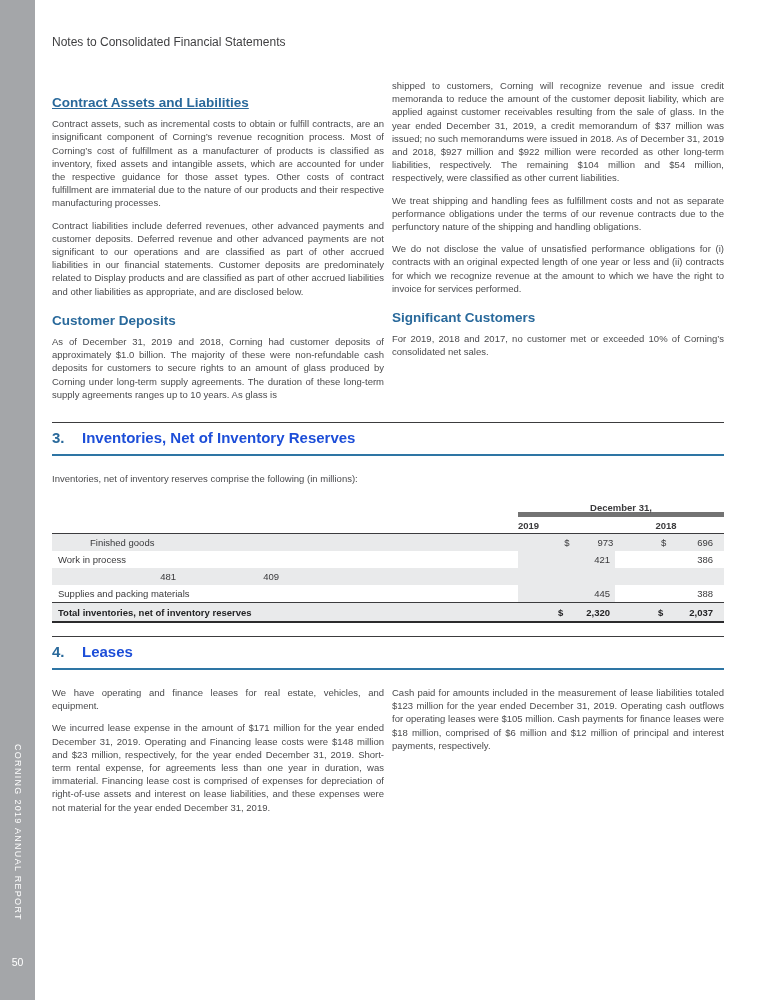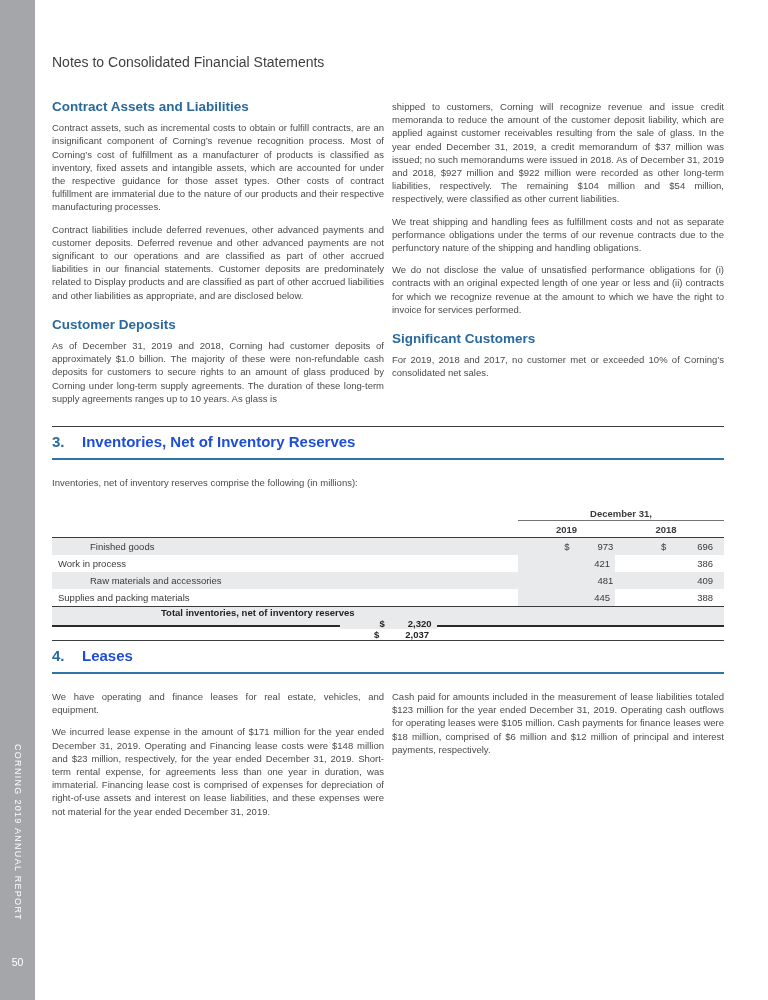--- a/index.html
+++ b/index.html
@@ -30,40 +30,40 @@
     position: absolute; bottom: 32px; left: 0;
     width: 100%; text-align: center;
     color: #ffffff; font-size: 10.5px;
   }
   
   .content {
     position: absolute; left: 52px; top: 0;
     width: 672px;
   }
   .doc-header {
-    padding-top: 54px;
-    font-size: 14px;
+    padding-top: 35px;
+    font-size: 12px;
     color: #3f3f41;
   }
   .two-col { display: flex; gap: 8px; }
   .col { width: 332px; }
   .col p {
     margin: 0 0 9px 0;
     font-size: 9.5px;
     line-height: 13.2px;
     text-align: justify;
   }
   h2 {
     margin: 16px 0 7px 0;
     font-size: 13.5px;
     font-weight: bold;
     color: #29699b;
     line-height: 1.05;
   }
-  h2.first { margin-top: 0; }
+  h2.first { margin-top: 17px; text-decoration: underline; }
   .notes-block { margin-top: 30px; }
   
   .section-head {
     border-top: 1px solid #3c3c3e;
     border-bottom: 2px solid #2e75a4;
     padding: 6px 0 8px 0;
     display: flex;
     align-items: baseline;
   }
   .sec-num {
@@ -79,42 +79,41 @@
     margin: 17px 0 0 0;
     font-size: 9.5px;
   }
   
   .inv-table { margin-top: 18px; color: #3a3a3c; }
   .t-row { display: flex; align-items: center; height: 17px; font-size: 9.5px; }
   .t-label { width: 466px; padding-left: 6px; box-sizing: border-box; }
   .t-span {
     width: 206px; height: 100%;
     text-align: center; font-weight: bold;
-    border-bottom: 1px solid #737373;
+    border-bottom: 5px solid #737373;
     display: flex; align-items: center; justify-content: center;
     box-sizing: border-box;
   }
   .t-head1 { height: 15px; }
   .t-head2 { height: 16px; border-bottom: 1px solid #3c3c3e; font-weight: bold; }
-  .t-y19 { width: 97px; text-align: center; }
+  .t-y19 { width: 97px; }
   .t-y18 { width: 104px; text-align: center; padding-right: 12px; box-sizing: border-box; }
   .t-cell { display: flex; align-items: center; height: 100%; box-sizing: border-box; }
   .c19 { width: 97px; background: #e9eaeb; padding: 0 5px 0 40px; }
   .c18 { width: 104px; padding: 0 11px 0 38px; }
   .t-gap { width: 5px; height: 100%; }
   .val { margin-left: auto; }
   .striped { background: #e9eaeb; padding-left: 32px; }
   .total {
     height: 18px;
     background: #e9eaeb;
     font-weight: bold;
     color: #232325;
     border-top: 1px solid #3c3c3e;
     border-bottom: 2px solid #2b2b2d;
-    flex-direction: column;
   }
   .leases-block { margin-top: 16px; gap: 8px; }
 </style>
 </head>
 <body>
 
 <div class="page">
 
   <aside class="sidebar">
     <div class="sidebar-text">CORNING 2019 ANNUAL REPORT</div>
@@ -181,21 +180,20 @@
         <div class="t-cell c19">
           <span class="val">421</span>
         </div>
         <div class="t-gap"></div>
         <div class="t-cell c18">
           <span class="val">386</span>
         </div>
       </div>
 
       <div class="t-row striped">
-        <div class="t-label">Raw materials and accessories</div>
         <div class="t-cell c19">
           <span class="val">481</span>
         </div>
         <div class="t-gap"></div>
         <div class="t-cell c18">
           <span class="val">409</span>
         </div>
       </div>
 
       <div class="t-row">

